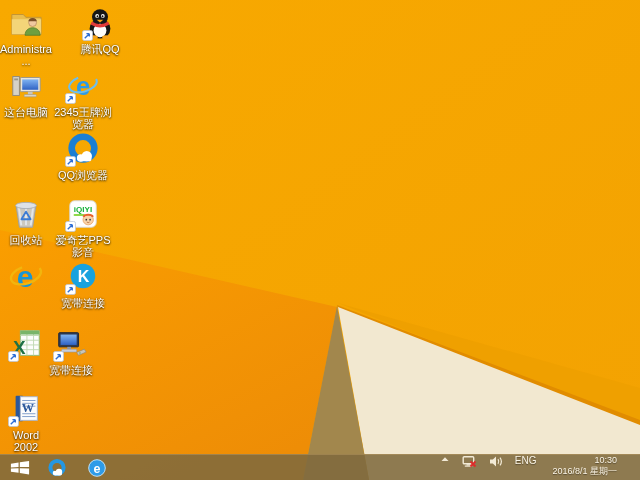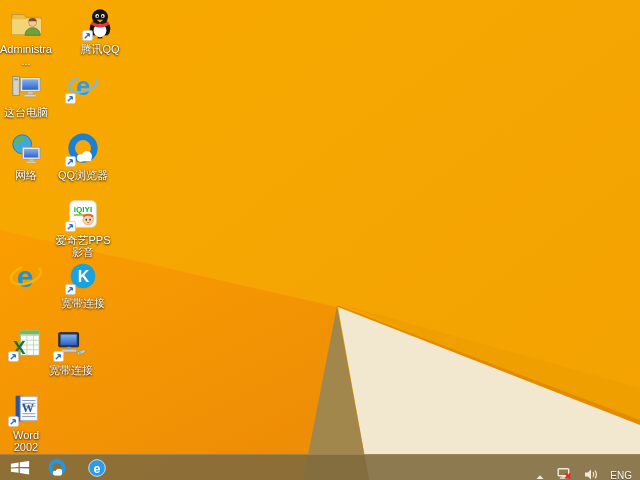--- a/index.html
+++ b/index.html
@@ -16,21 +16,21 @@
   .lbl{margin-top:1px;font-size:11px;line-height:12px;color:#fff;text-align:center;
        text-shadow:0 1px 2px rgba(0,0,0,.75),0 0 2px rgba(0,0,0,.5);word-break:break-word;}
 
   
   .taskbar{position:absolute;left:0;bottom:0;width:640px;height:26px;
            background:rgba(128,106,62,.88);border-top:1px solid rgba(180,150,95,.55);
            box-sizing:border-box;display:flex;align-items:center;}
   .tb-btn{height:26px;display:flex;align-items:center;justify-content:center;}
   .start{width:34px;margin-left:3px;}
   .tb-app{width:40px;}
-  .tray{position:absolute;right:0;top:0;height:26px;display:flex;align-items:flex-end;gap:12px;padding-right:8px;}
+  .tray{position:absolute;right:0;top:0;height:26px;display:flex;align-items:flex-start;gap:12px;padding-right:17px;}
   .tray-txt{color:#FBF5E6;font-size:10px;text-shadow:0 1px 1px rgba(0,0,0,.4);}
   .clock{color:#FBF5E6;font-size:9px;line-height:10.5px;text-align:right;
          text-shadow:0 1px 1px rgba(0,0,0,.4);padding:0 6px 0 4px;}
 </style>
 </head>
 <body>
 
 <div class="stage">
 
   <svg class="wallpaper" viewBox="0 0 640 480" preserveAspectRatio="none">
@@ -76,35 +76,32 @@
         <rect x="5.5" y="10" width="4" height="2" fill="#9A968A"></rect>
         <rect x="12" y="9" width="21" height="15" rx="1" fill="#E9E5DB" stroke="#9A968A"></rect>
         <rect x="14" y="11" width="17" height="11" fill="url(#gScreen)"></rect>
         <rect x="20" y="24" width="5" height="3" fill="#C9C5B9"></rect>
         <rect x="16" y="27" width="13" height="2.5" rx="1" fill="#D9D5C9" stroke="#9A968A" stroke-width=".6"></rect>
       </svg>
     </div>
     <div class="lbl">这台电脑</div>
   </div>
 
-  <div class="dicon" style="left:0px;top:130px;width:52px">
-    <div class="art">
-      <svg width="34" height="34" viewBox="0 0 36 36">
-        <circle cx="14" cy="13" r="10" fill="#3FA9DF" stroke="#1E7FB4"></circle>
-        <path d="M7 9c2-3 6-4 9-3 1 2-1 4-3 4s-4 1-4 3-2 2-3 0c-.5-1.5 0-3 1-4z" fill="#63B54A"></path>
-        <path d="M17 16c2-1 5 0 5 2s-2 4-4 3-3-4-1-5z" fill="#63B54A"></path>
-        <rect x="14" y="16" width="19" height="13" rx="1" fill="#E9E5DB" stroke="#9A968A"></rect>
-        <rect x="16" y="18" width="15" height="9" fill="url(#gScreen)"></rect>
-        <rect x="21" y="29" width="5" height="2" fill="#C9C5B9"></rect>
-        <rect x="18" y="31" width="11" height="2" rx="1" fill="#D9D5C9" stroke="#9A968A" stroke-width=".5"></rect>
-      </svg>
-    </div>
-    <div class="lbl">网络</div>
-  </div>
-
+
+  <div class="dicon" style="left:0px;top:195px;width:52px">
+    <div class="art">
+      <svg width="34" height="34" viewBox="0 0 36 36">
+        <path d="M7.5 9 L11 32 H25 L28.5 9 Z" fill="#C7CCD3" fill-opacity=".9" stroke="#9BA1AA"></path>
+        <path d="M10.5 11 L13 30 M18 11 L18 30 M25.5 11 L23 30" stroke="#E2E6EA" stroke-width="2" fill="none"></path>
+        <ellipse cx="18" cy="9" rx="11" ry="3.3" fill="#DDE1E6" stroke="#A9AEB6"></ellipse>
+        <path d="M18 15.5 L22.8 23.5 H13.2 Z" fill="none" stroke="#3A7BD5" stroke-width="2" stroke-linejoin="round"></path>
+      </svg>
+    </div>
+    <div class="lbl">回收站</div>
+  </div>
 
   <div class="dicon" style="left:0px;top:258px;width:52px">
     <div class="art">
       <svg width="36" height="36" viewBox="0 0 36 36">
         <text x="17" y="28" font-size="30" font-weight="bold" text-anchor="middle" font-family="Liberation Sans, sans-serif" fill="#1795D4">e</text>
         <ellipse cx="18" cy="16" rx="15.5" ry="8.5" fill="none" stroke="#F2B50D" stroke-width="2.4" transform="rotate(-18 18 16)" stroke-dasharray="56 18"></ellipse>
       </svg>
     </div>
   </div>
 
@@ -166,20 +163,21 @@
     <div class="art">
       <svg width="34" height="34" viewBox="0 0 36 36">
         <text x="18" y="27" font-size="27" font-weight="bold" text-anchor="middle" font-family="Liberation Sans, sans-serif" fill="#2E9BE8">e</text>
         <ellipse cx="18" cy="16" rx="15" ry="8" fill="none" stroke="#6CBEF0" stroke-width="2.2" transform="rotate(-16 18 16)" stroke-dasharray="52 20"></ellipse>
       </svg>
       <svg class="shortcut" viewBox="0 0 12 12">
         <rect x="0.5" y="0.5" width="11" height="11" rx="2" fill="#fff" stroke="#B9C4D8" stroke-width=".8"></rect>
         <path d="M3 9 L8 4 M8 4 H4.8 M8 4 V7.2" stroke="#2F6FD6" stroke-width="1.5" fill="none"></path>
       </svg>
     </div>
+    <div class="lbl">2345王牌浏览器</div>
   </div>
 
   <div class="dicon" style="left:52px;top:130px;width:62px">
     <div class="art">
       <svg width="34" height="34" viewBox="0 0 36 36">
         <circle cx="18" cy="17" r="12" fill="none" stroke="#1B7FD4" stroke-width="7"></circle>
         <circle cx="22" cy="25.5" r="5.5" fill="#fff"></circle>
         <circle cx="15.5" cy="27.5" r="4" fill="#fff"></circle>
         <rect x="13" y="25.5" width="14" height="5.5" rx="2.7" fill="#fff"></rect>
       </svg>
@@ -285,16 +283,20 @@
         </svg>
       </div>
       <div style="display:flex;align-items:center;">
         <svg width="14" height="13" viewBox="0 0 14 13">
           <polygon points="1,4.5 3.8,4.5 7,1.5 7,11.5 3.8,8.5 1,8.5" fill="#F2EAD6"></polygon>
           <path d="M9 4.2q1.6 2.3 0 4.6" fill="none" stroke="#F2EAD6" stroke-width="1.2"></path>
           <path d="M11 2.6q2.8 3.9 0 7.8" fill="none" stroke="#F2EAD6" stroke-width="1.2"></path>
         </svg>
       </div>
       <div class="tray-txt">ENG</div>
+      <div class="clock">
+        <div>10:30</div>
+        <div>2016/8/1 星期一</div>
+      </div>
     </div>
   </div>
 
 </div>
 
 </body></html>

